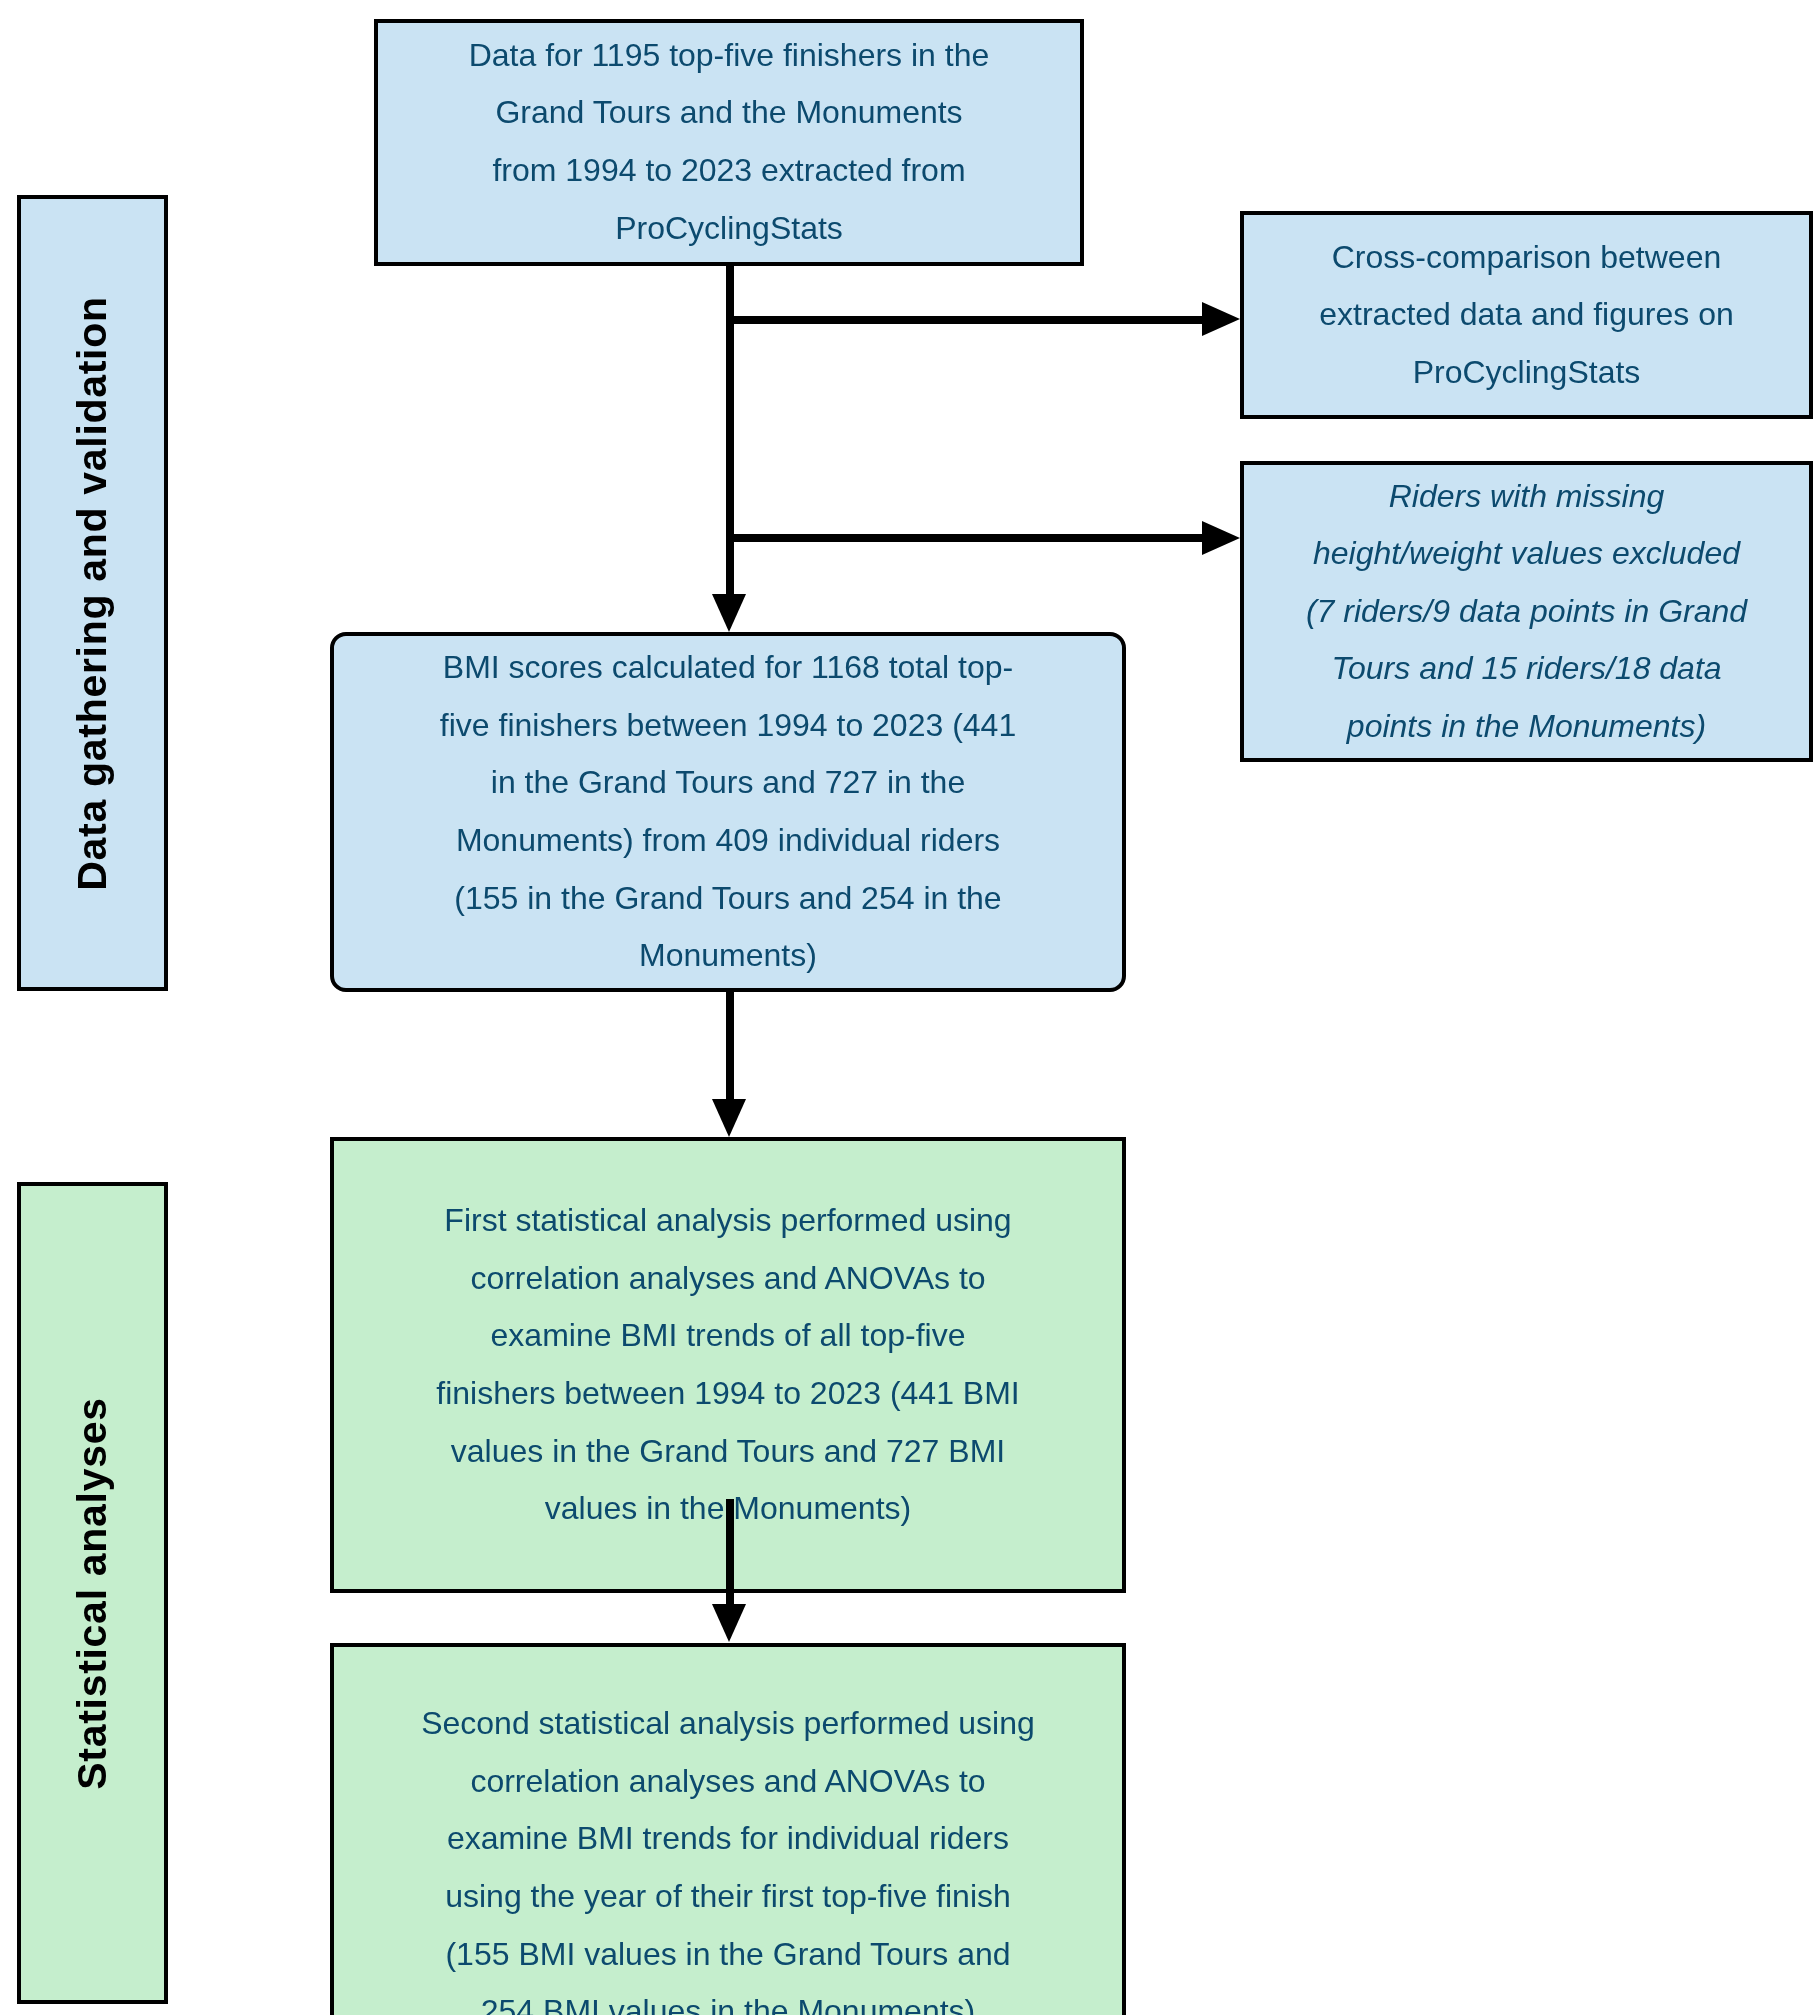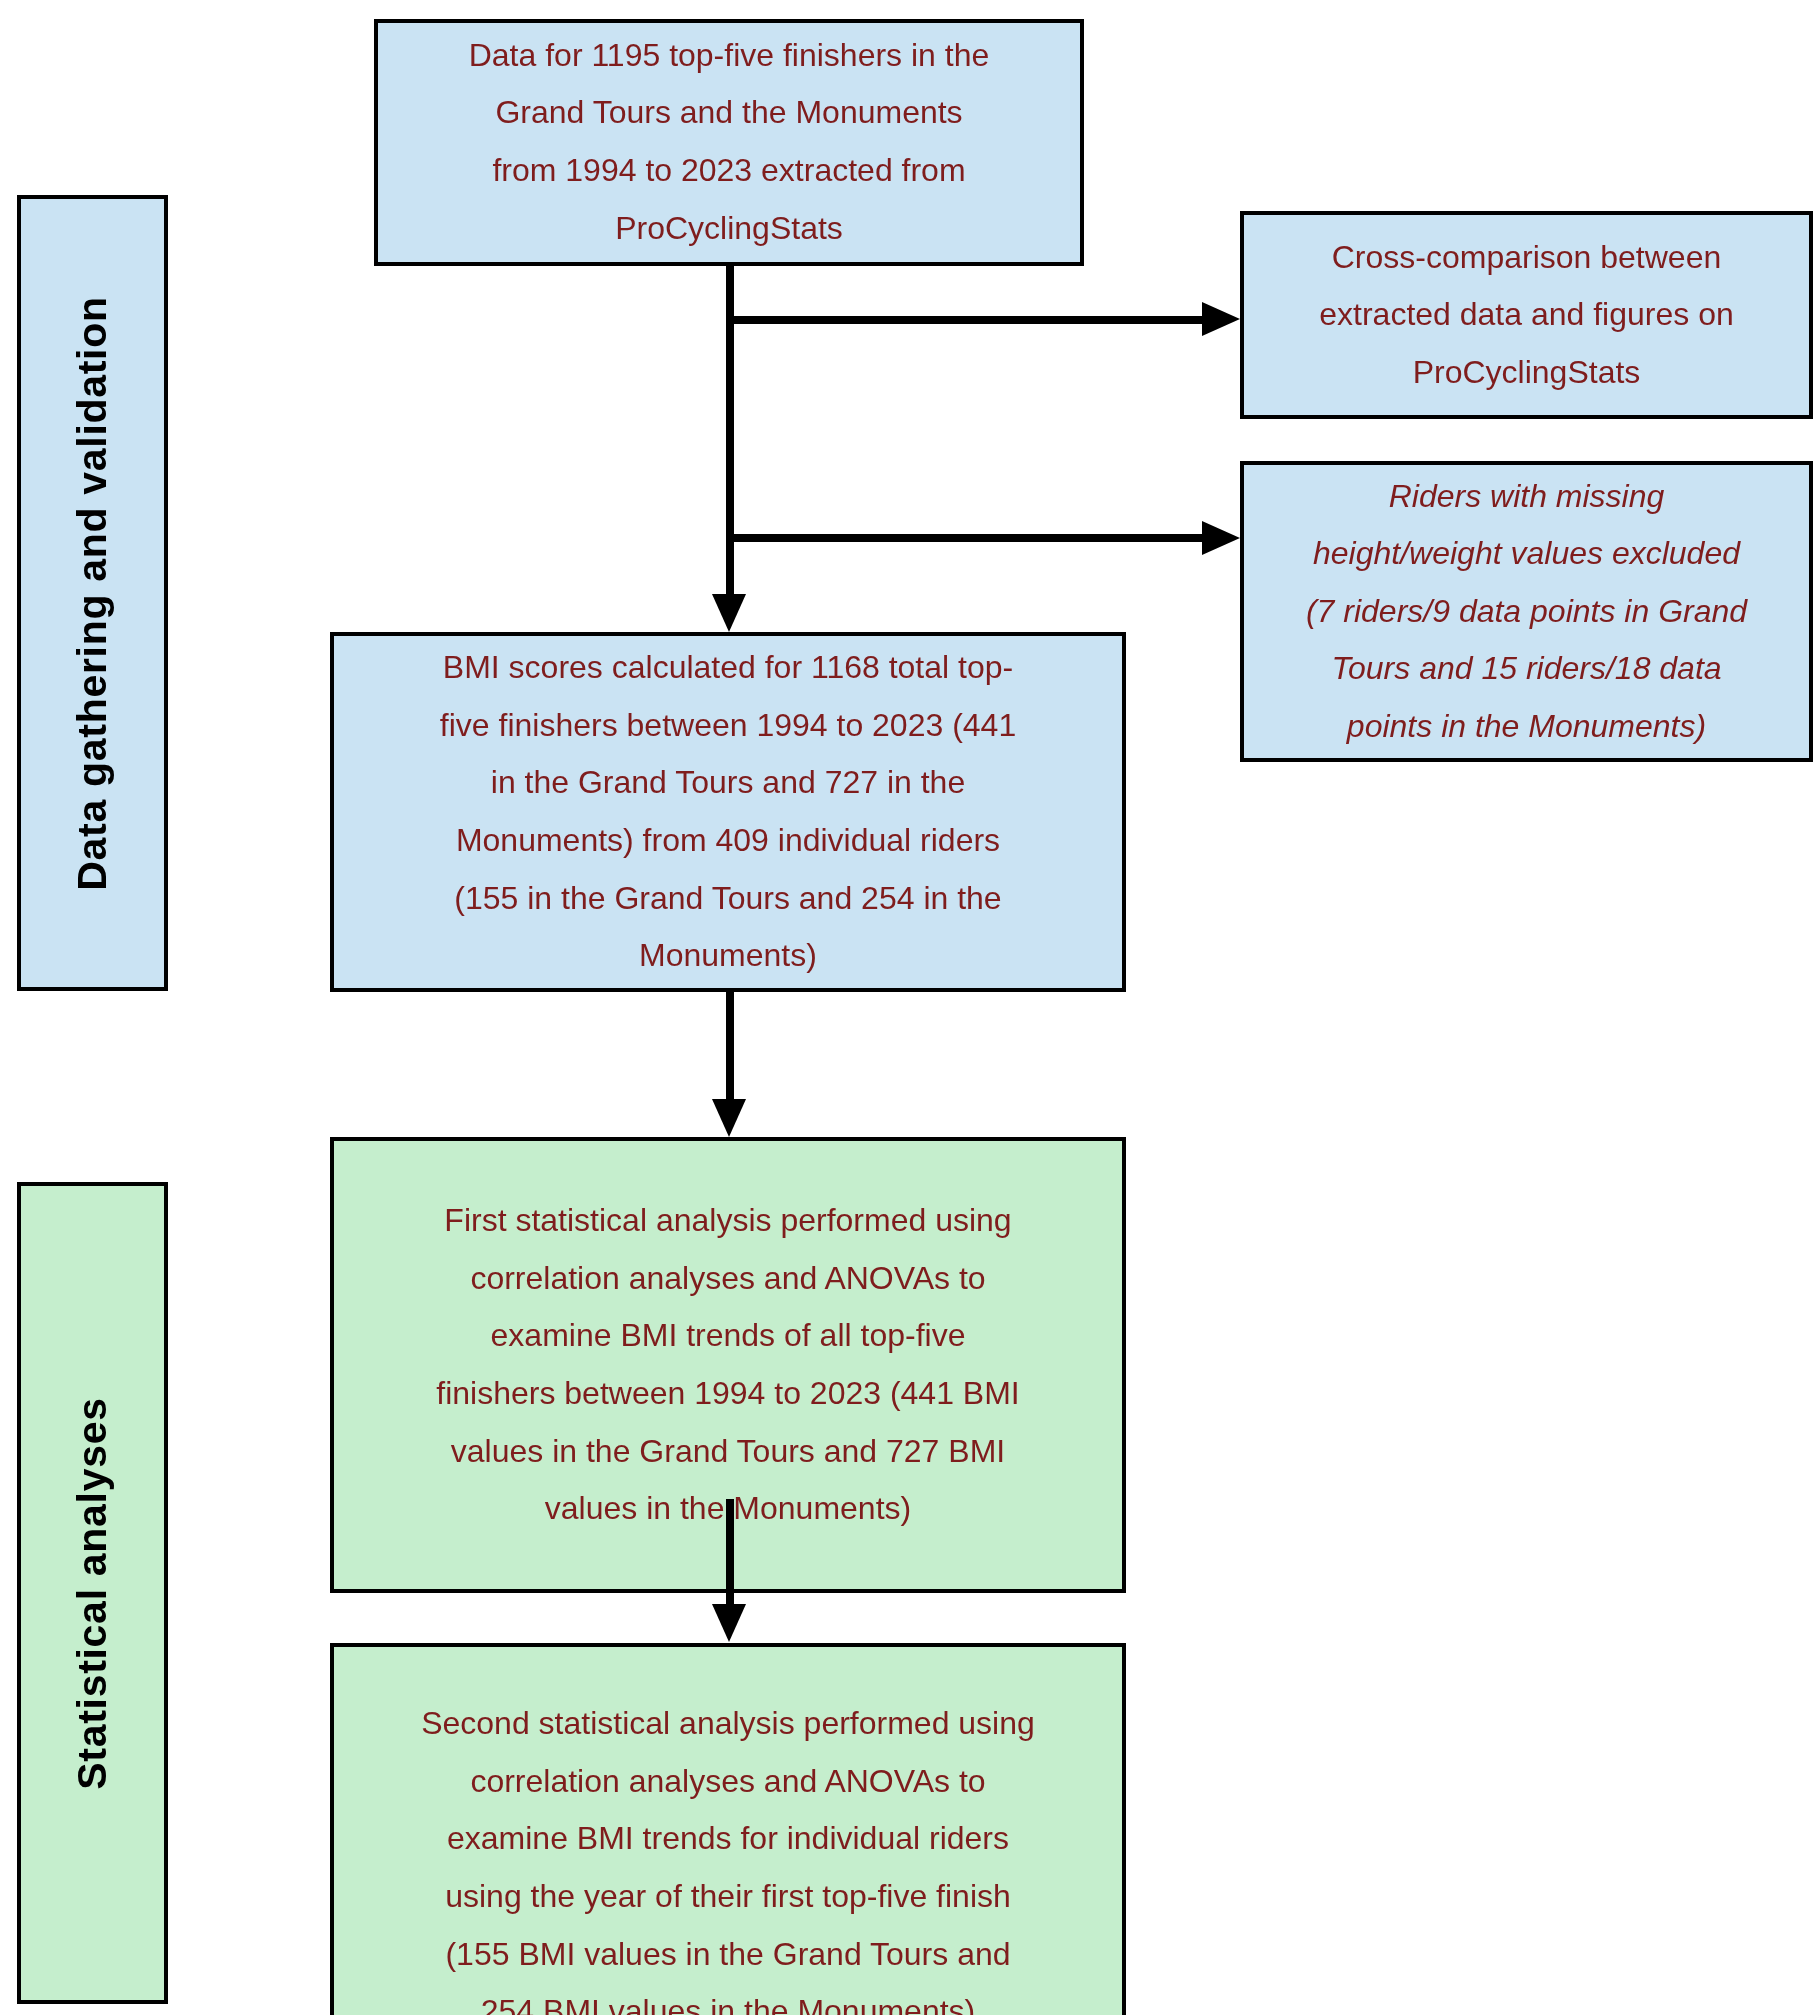--- a/index.html
+++ b/index.html
@@ -19,21 +19,21 @@
     position: absolute;
     border: 4.6px solid #000000;
     box-sizing: border-box;
     display: flex;
     align-items: center;
     justify-content: center;
     text-align: center;
     white-space: pre-line;
     font-size: 32px;
     line-height: 1.8;
-    color: #7f1d1d;
+    color: #0c4a6e;
     padding: 2.6px 6.6px;
   }
   .blue  { background: #cae3f3; }
   .green { background: #c5eecd; }
   .side-label {
     position: absolute;
     border: 4.6px solid #000000;
     box-sizing: border-box;
     display: flex;
     align-items: center;
@@ -88,21 +88,21 @@
   <div class="box blue" style="left:1240px; top:211px; width:573px; height:208px;">Cross-comparison between
 extracted data and figures on
 ProCyclingStats</div>
 
   <div class="box blue" style="left:1240px; top:461px; width:573px; height:301px;font-style:italic;">Riders with missing
 height/weight values excluded
 (7 riders/9 data points in Grand
 Tours and 15 riders/18 data
 points in the Monuments)</div>
 
-  <div class="box blue" style="left:330px; top:632px; width:796px; height:360px;">BMI scores calculated for 1168 total top-
+  <div class="box blue" style="left:330px; top:632px; width:796px; height:360px;border-radius:16px;">BMI scores calculated for 1168 total top-
 five finishers between 1994 to 2023 (441
 in the Grand Tours and 727 in the
 Monuments) from 409 individual riders
 (155 in the Grand Tours and 254 in the
 Monuments)</div>
 
   <div class="box green" style="left:330px; top:1137px; width:796px; height:456px;">First statistical analysis performed using
 correlation analyses and ANOVAs to
 examine BMI trends of all top-five
 finishers between 1994 to 2023 (441 BMI

